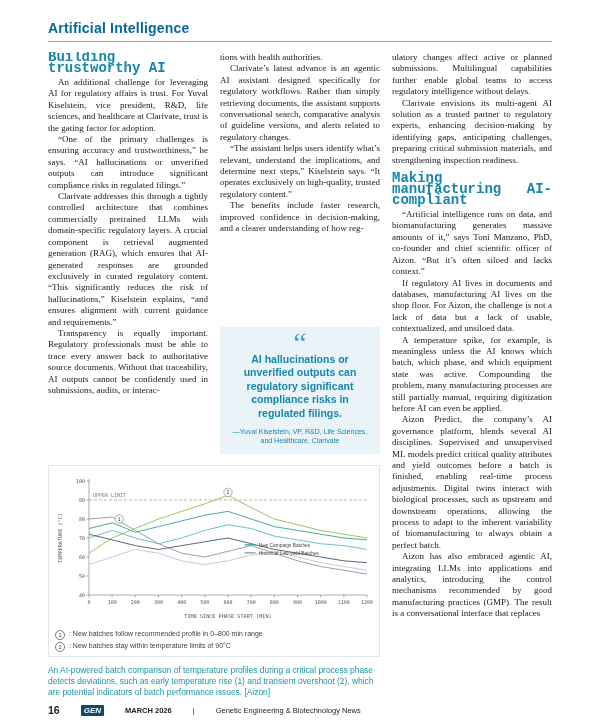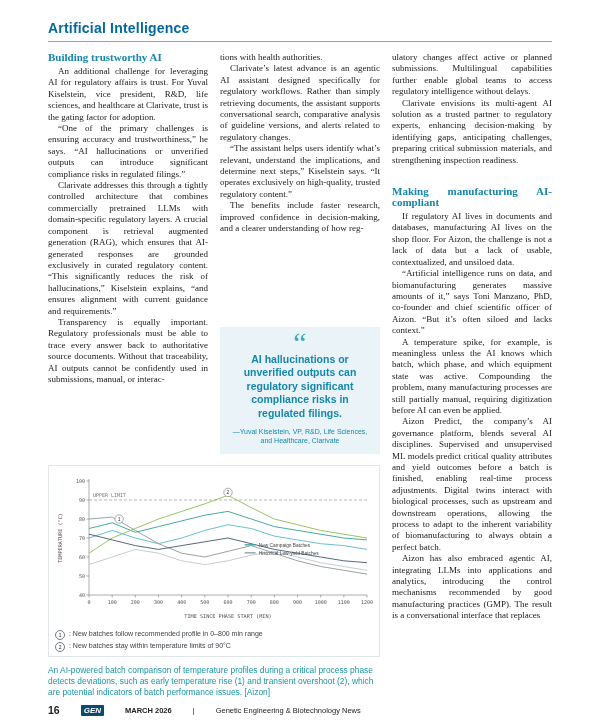--- a/index.html
+++ b/index.html
@@ -13,25 +13,25 @@
     font-family:"Liberation Sans",sans-serif;font-weight:bold;font-size:14px;
     color:#0369a1;letter-spacing:.2px;
   }
   .main{display:flex;gap:12px;}
   .left-two{width:332px;flex:none;display:flex;flex-direction:column;}
   .text-cols{display:flex;gap:12px;height:402px;overflow:hidden;}
   .col{width:160px;flex:none;font-size:9px;line-height:11.4px;text-align:justify;}
   .col p{margin:0;text-indent:10px;}
   .col p.noindent{text-indent:0;}
   .col h2{
-    font-family:Liberation Serif, serif;font-size:11px;color:#1587ab;
+    font-family:Liberation Mono, monospace;font-size:14px;color:#1587ab;
     margin:0 0 3px 0;line-height:11px;
   }
   .col3{display:block;height:640px;overflow:hidden;}
-  .col3 h2{margin-top:20px;}
+  .col3 h2{margin-top:7px;}
   .col2{display:flex;flex-direction:column;}
   .pullquote{
     margin-top:auto;background:#eaf4f8;text-align:center;padding:6px 9px 9px 9px;
   }
   .pq-glyph{
     display:block;font-family:"Liberation Serif",serif;font-size:30px;line-height:20px;
     color:#3aa9c6;height:18px;
   }
   .pq-text{
     font-family:"Liberation Sans",sans-serif;font-weight:bold;font-size:10.5px;
@@ -83,21 +83,21 @@
   <div class="main">
 
     <div class="left-two">
       <div class="text-cols">
 
         <div class="col">
           <h2>Building trustworthy AI</h2>
           <p>An additional challenge for leveraging AI for regulatory affairs is trust. For Yuval Kiselstein, vice president, R&amp;D, life sciences, and healthcare at Clarivate, trust is the gating factor for adoption.</p>
           <p>“One of the primary challenges is ensuring accuracy and trustworthiness,” he says. “AI hallucinations or unverified outputs can introduce significant compliance risks in regulated filings.”</p>
           <p>Clarivate addresses this through a tightly controlled architecture that combines commercially pretrained LLMs with domain-specific regulatory layers. A crucial component is retrieval augmented generation (RAG), which ensures that AI-generated responses are grounded exclusively in curated regulatory content. “This significantly reduces the risk of hallucinations,” Kiselstein explains, “and ensures alignment with current guidance and requirements.”</p>
-          <p>Transparency is equally important. Regulatory professionals must be able to trace every answer back to authoritative source documents. Without that traceability, AI outputs cannot be confidently used in submissions, manual, or interac-</p>
+          <p>Transparency is equally important. Regulatory professionals must be able to trace every answer back to authoritative source documents. Without that traceability, AI outputs cannot be confidently used in submissions, audits, or interac-</p>
         </div>
 
         <div class="col col2">
           <p class="noindent">tions with health authorities.</p>
           <p>Clarivate’s latest advance is an agentic AI assistant designed specifically for regulatory workflows. Rather than simply retrieving documents, the assistant supports conversational search, comparative analysis of guideline versions, and alerts related to regulatory changes.</p>
           <p>“The assistant helps users identify what’s relevant, understand the implications, and determine next steps,” Kiselstein says. “It operates exclusively on high-quality, trusted regulatory content.”</p>
           <p>The benefits include faster research, improved confidence in decision-making, and a clearer understanding of how reg-</p>
           <div class="pullquote">
             <span class="pq-glyph">“</span>
             <div class="pq-text">AI hallucinations or unverified outputs can regulatory significant compliance risks in regulated filings.</div>
@@ -185,22 +185,22 @@
         </div>
       </div>
 
       <div class="caption">An AI-powered batch comparison of temperature profiles during a critical process phase detects deviations, such as early temperature rise (1) and transient overshoot (2), which are potential indicators of batch performance issues. [Aizon]</div>
     </div>
 
     <div class="col col3">
       <p class="noindent">ulatory changes affect active or planned submissions. Multilingual capabilities further enable global teams to access regulatory intelligence without delays.</p>
       <p>Clarivate envisions its multi-agent AI solution as a trusted partner to regulatory experts, enhancing decision-making by identifying gaps, anticipating challenges, preparing critical submission materials, and strengthening inspection readiness.</p>
       <h2>Making manufacturing AI-compliant</h2>
+      <p>“Artificial intelligence runs on data, and biomanufacturing generates massive amounts of it,” says Toni Manzano, PhD, co-founder and chief scientific officer of Aizon. “But it’s often siloed and lacks context.”</p>
       <p>If regulatory AI lives in documents and databases, manufacturing AI lives on the shop floor. For Aizon, the challenge is not a lack of data but a lack of usable, contextualized, and unsiloed data.</p>
-      <p>“Artificial intelligence runs on data, and biomanufacturing generates massive amounts of it,” says Toni Manzano, PhD, co-founder and chief scientific officer of Aizon. “But it’s often siloed and lacks context.”</p>
       <p>A temperature spike, for example, is meaningless unless the AI knows which batch, which phase, and which equipment state was active. Compounding the problem, many manufacturing processes are still partially manual, requiring digitization before AI can even be applied.</p>
       <p>Aizon Predict, the company’s AI governance platform, blends several AI disciplines. Supervised and unsupervised ML models predict critical quality attributes and yield outcomes before a batch is finished, enabling real-time process adjustments. Digital twins interact with biological processes, such as upstream and downstream operations, allowing the process to adapt to the inherent variability of biomanufacturing to always obtain a perfect batch.</p>
       <p>Aizon has also embraced agentic AI, integrating LLMs into applications and analytics, introducing the control mechanisms recommended by good manufacturing practices (GMP). The result is a conversational interface that replaces</p>
     </div>
 
   </div>
 
   <div class="footer">
     <span class="pg">16</span>
     <span class="logo">GEN</span>

